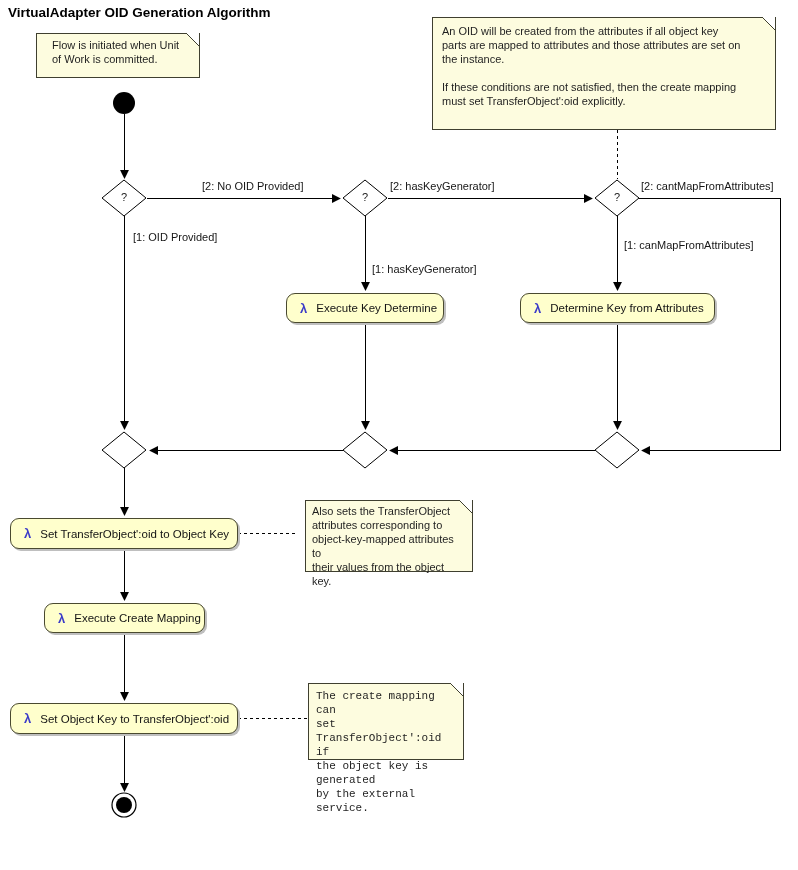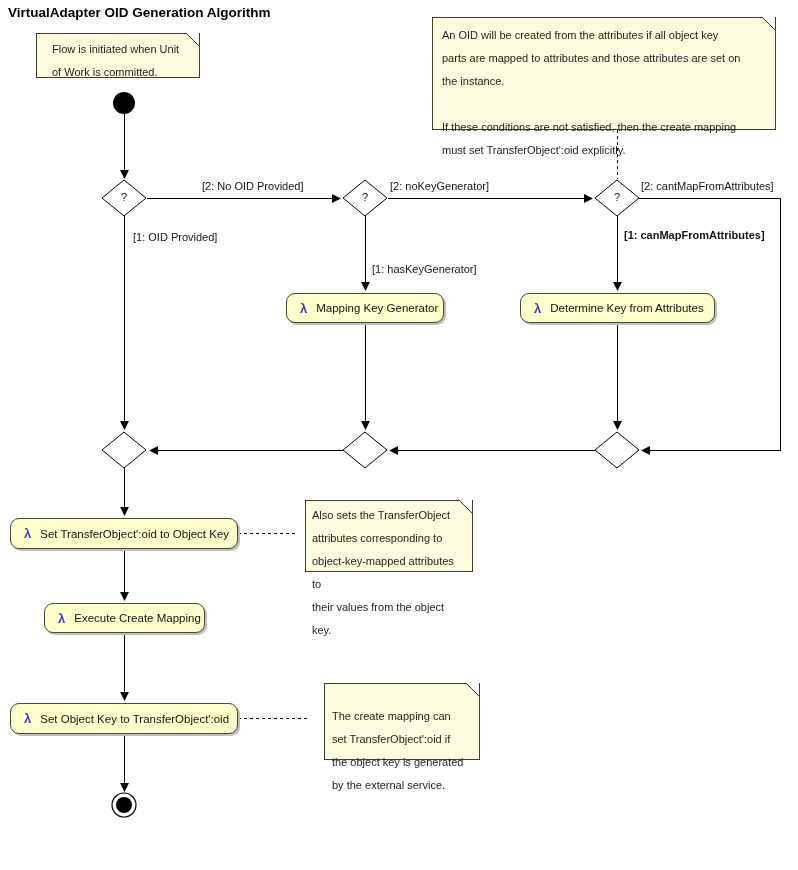--- a/index.html
+++ b/index.html
@@ -2,21 +2,21 @@
 <html><head>
 <meta charset="utf-8">
 <style>
   html,body { margin:0; padding:0; background:#ffffff; font-family:"Liberation Sans", sans-serif; }
   #canvas { position:relative; width:798px; height:870px; background:#ffffff; overflow:hidden; }
   .abs { position:absolute; }
 
   .diagram-title { left:8px; top:5px; font-size:13.5px; font-weight:bold; color:#000; white-space:nowrap; }
 
   .note { position:absolute; background:#fdfcdf; border:1px solid #3f3f2f; box-sizing:border-box; }
-  .note-text { font-size:11px; line-height:23px; color:#1f1f1f; white-space:pre-line; }
+  .note-text { font-size:11px; line-height:14px; color:#1f1f1f; white-space:pre-line; }
   .ear { position:absolute; top:-1px; right:-1px; display:block; }
 
   .action { position:absolute; background:#ffffcc; border:1px solid #4a4a30; border-radius:9px;
             box-shadow:2px 2px 0 #bfbfbf; display:flex; align-items:center; box-sizing:border-box;
             padding-left:13px; gap:9px; }
   .action-label { font-size:11.5px; color:#141414; white-space:nowrap; }
   .lambda { color:#3c3cc8; font-weight:bold; font-size:13px; line-height:1; }
 
   .elabel { position:absolute; font-size:11px; color:#161616; white-space:nowrap; }
   .qmark { position:absolute; width:20px; font-size:11px; color:#222; text-align:center; }
@@ -98,34 +98,34 @@
     <svg class="ear" width="14" height="14" viewBox="0 0 14 14">
       <path d="M0,0 L13,0 L13,13 Z" fill="#ffffff"></path>
         <path d="M0,0 L13,13" stroke="#3f3f2f" stroke-width="1"></path>
     </svg>
     <div class="note-text">Also sets the TransferObject
 attributes corresponding to
 object-key-mapped attributes to
 their values from the object key.</div>
   </div>
 
-  <div class="note" style="left:324px; top:683px; width:156px; height:77px; padding:21px 7px;">
+  <div class="note" style="left:308px; top:683px; width:156px; height:77px; padding:5px 7px;font-family:Liberation Mono, monospace;">
     <svg class="ear" width="14" height="14" viewBox="0 0 14 14">
       <path d="M0,0 L13,0 L13,13 Z" fill="#ffffff"></path>
         <path d="M0,0 L13,13" stroke="#3f3f2f" stroke-width="1"></path>
     </svg>
     <div class="note-text">The create mapping can
 set TransferObject':oid if
 the object key is generated
 by the external service.</div>
   </div>
 
   <div class="action" style="left:286px; top:293px; width:158px; height:30px;">
     <span class="lambda">λ</span>
-    <span class="action-label">Mapping Key Generator</span>
+    <span class="action-label">Execute Key Determine</span>
   </div>
 
   <div class="action" style="left:520px; top:293px; width:195px; height:30px;">
     <span class="lambda">λ</span>
     <span class="action-label">Determine Key from Attributes</span>
   </div>
 
   <div class="action" style="left:10px; top:518px; width:228px; height:31px;">
     <span class="lambda">λ</span>
     <span class="action-label">Set TransferObject':oid to Object Key</span>
@@ -140,18 +140,18 @@
     <span class="lambda">λ</span>
     <span class="action-label">Set Object Key to TransferObject':oid</span>
   </div>
 
   <div class="qmark" style="left:114px; top:191px;">?</div>
   <div class="qmark" style="left:355px; top:191px;">?</div>
   <div class="qmark" style="left:607px; top:191px;">?</div>
 
   <div class="elabel" style="left:154px; top:180px;padding-left:48px;">[2: No OID Provided]</div>
   <div class="elabel" style="left:133px; top:231px;">[1: OID Provided]</div>
-  <div class="elabel" style="left:390px; top:180px;">[2: noKeyGenerator]</div>
+  <div class="elabel" style="left:390px; top:180px;">[2: hasKeyGenerator]</div>
   <div class="elabel" style="left:372px; top:231px;margin-top:32px;">[1: hasKeyGenerator]</div>
   <div class="elabel" style="left:641px; top:180px;">[2: cantMapFromAttributes]</div>
-  <div class="elabel" style="left:624px; top:229px;font-weight:bold;">[1: canMapFromAttributes]</div>
+  <div class="elabel" style="left:624px; top:239px;">[1: canMapFromAttributes]</div>
 
 </div>
 
 </body></html>

